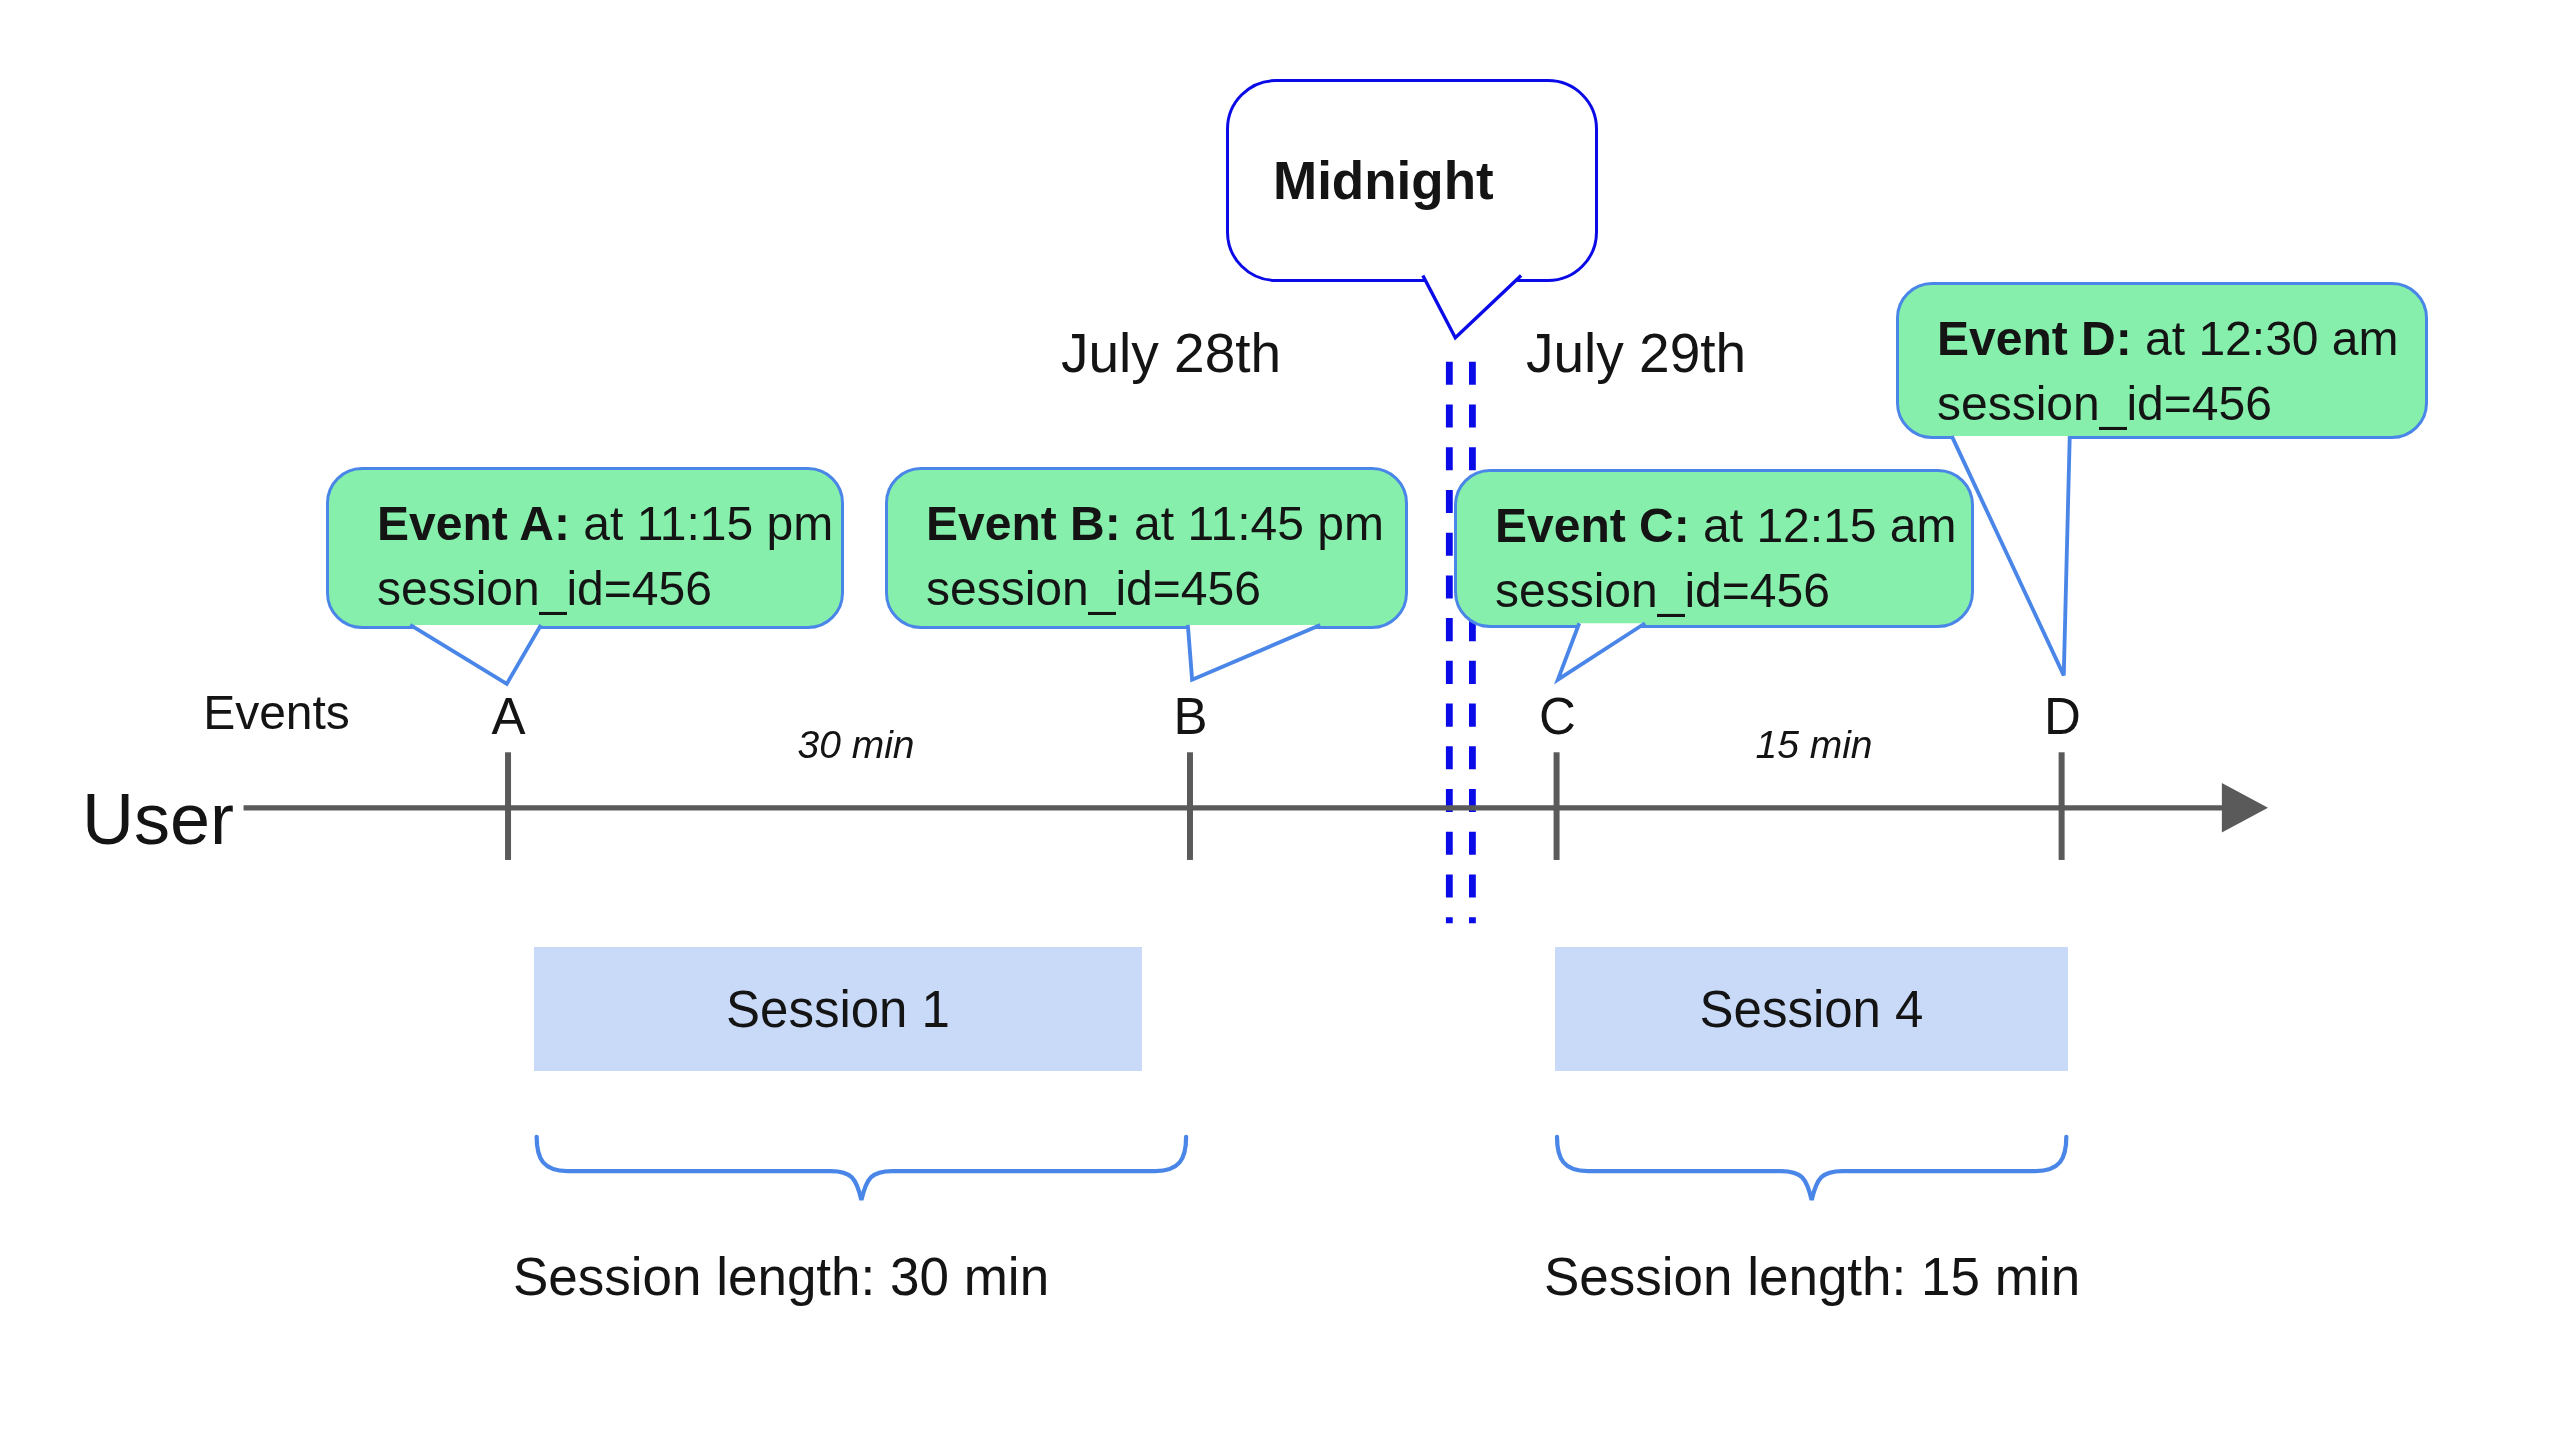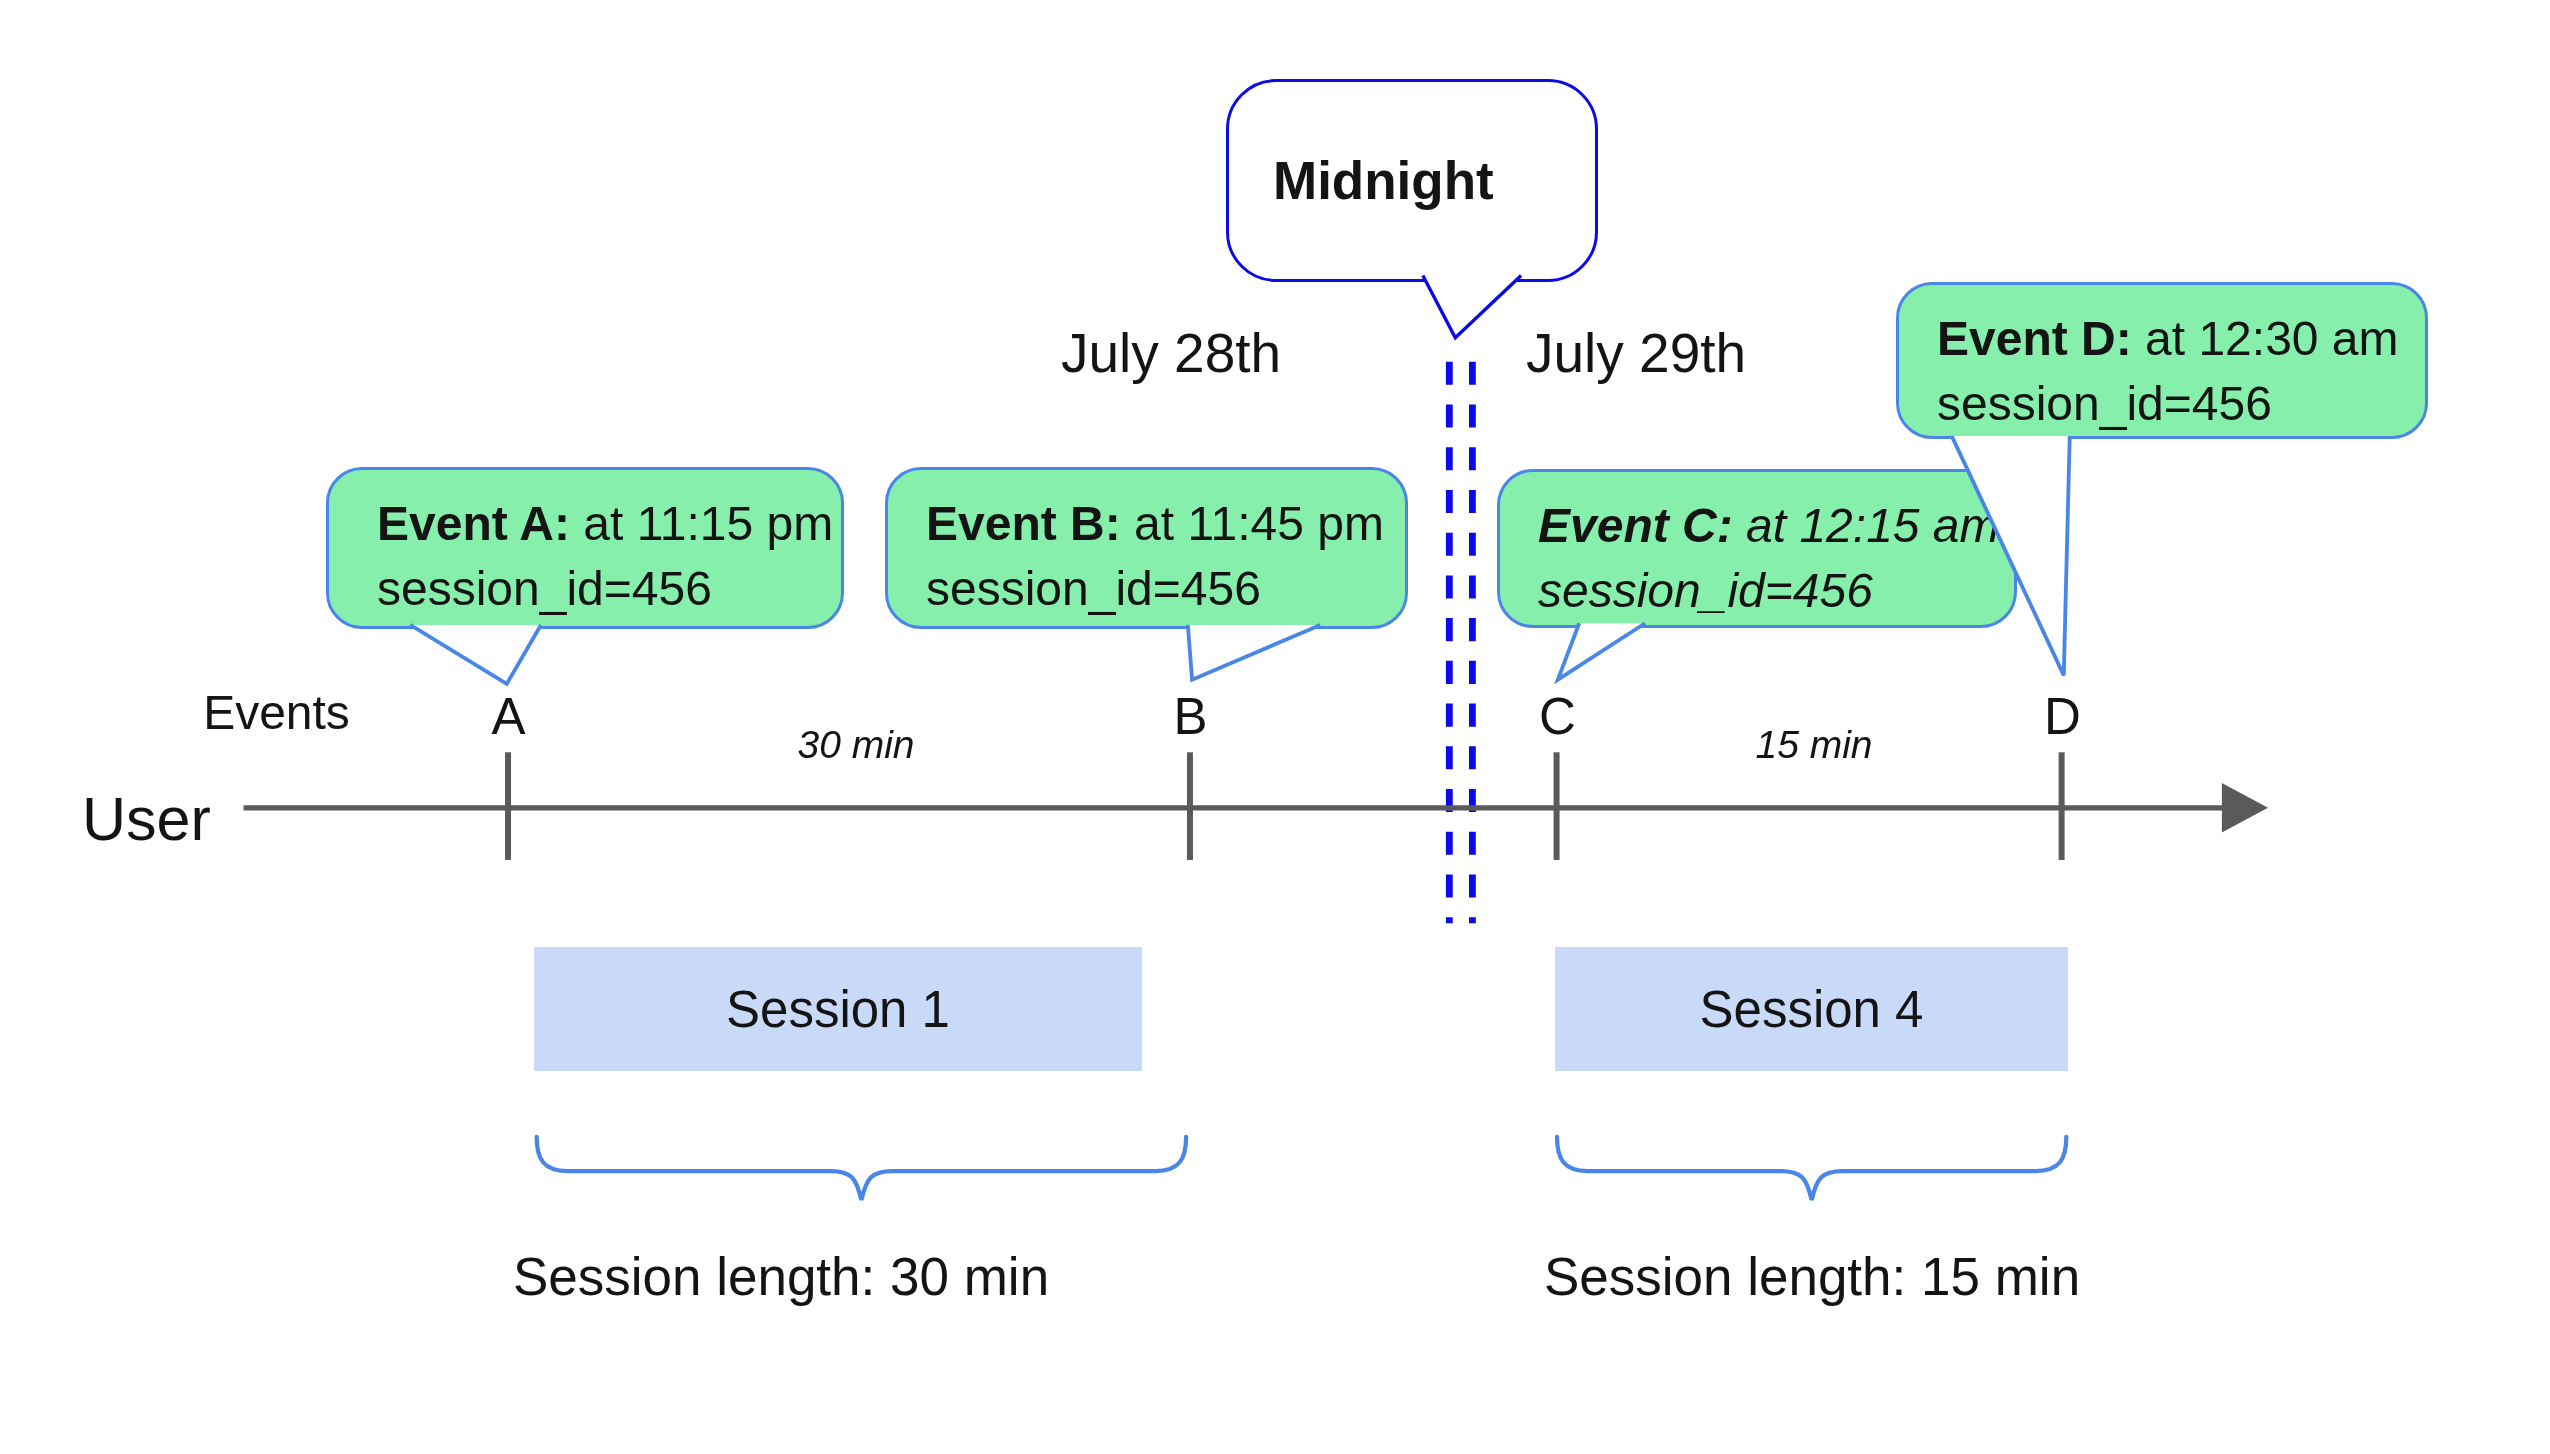--- a/index.html
+++ b/index.html
@@ -69,40 +69,40 @@
   <div class="bubble" style="left:326px;top:467px;width:518px;height:162px;padding-left:48px;">
     <div><b>Event A:</b><span> at 11:15 pm</span></div>
     <div>session_id=456</div>
   </div>
 
   <div class="bubble" style="left:885px;top:467px;width:523px;height:162px;">
     <div><b>Event B:</b><span> at 11:45 pm</span></div>
     <div>session_id=456</div>
   </div>
 
-  <div class="bubble" style="left:1497px;top:469px;width:520px;height:159px;font-style:italic;">
+  <div class="bubble" style="left:1454px;top:469px;width:520px;height:159px;">
     <div><b>Event C:</b><span> at 12:15 am</span></div>
     <div>session_id=456</div>
   </div>
 
   <div class="bubble" style="left:1896px;top:282px;width:532px;height:157px;">
     <div><b>Event D:</b><span> at 12:30 am</span></div>
     <div>session_id=456</div>
   </div>
 
   <svg class="layer svg-over" viewBox="0 0 2984 1702">
     <path d="M1665,322 L1703,395 L1780,322" fill="#ffffff" stroke="#0b0be8" stroke-width="4"></path>
     <path d="M480,731 L593,800 L633,731" fill="#ffffff" stroke="#4a86e8" stroke-width="4.5"></path>
     <path d="M1390,731 L1395,795 L1545,731" fill="#ffffff" stroke="#4a86e8" stroke-width="4.5"></path>
     <path d="M1848,729 L1823,795 L1925,729" fill="#ffffff" stroke="#4a86e8" stroke-width="4.5"></path>
     <path d="M2284,510 L2415,790 L2422,510" fill="#ffffff" stroke="#4a86e8" stroke-width="4.5"></path>
   </svg>
 
   <div class="axis-label" style="left:197px;top:689px;width:159px;text-align:center;font-size:48px;line-height:48px;">Events</div>
-  <div class="axis-label" style="left:82px;top:788px;font-size:61px;line-height:63px;">User</div>
+  <div class="axis-label" style="left:82px;top:788px;font-size:72px;line-height:63px;">User</div>
 
   <div class="tick-letter" style="left:457px;top:691px;">A</div>
   <div class="tick-letter" style="left:1139px;top:691px;">B</div>
   <div class="tick-letter" style="left:1506px;top:691px;">C</div>
   <div class="tick-letter" style="left:2011px;top:691px;">D</div>
 
   <div class="duration" style="left:856px;top:725px;">30 min</div>
   <div class="duration" style="left:1814px;top:725px;">15 min</div>
 
   <div class="session-box" style="left:534px;top:947px;width:608px;">

